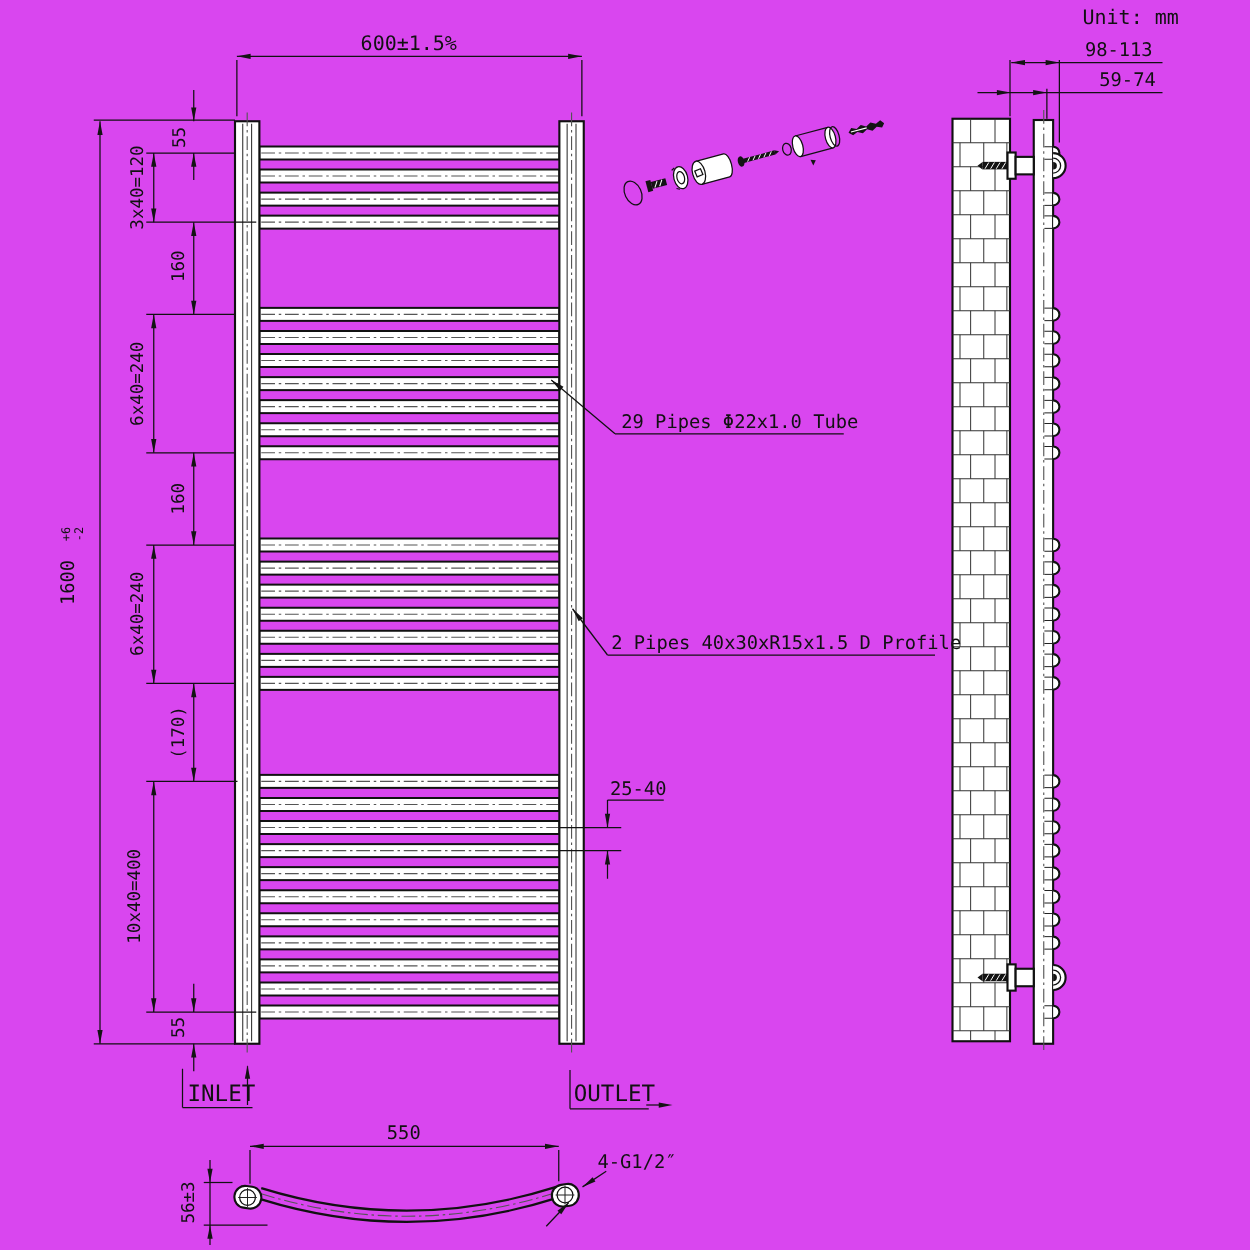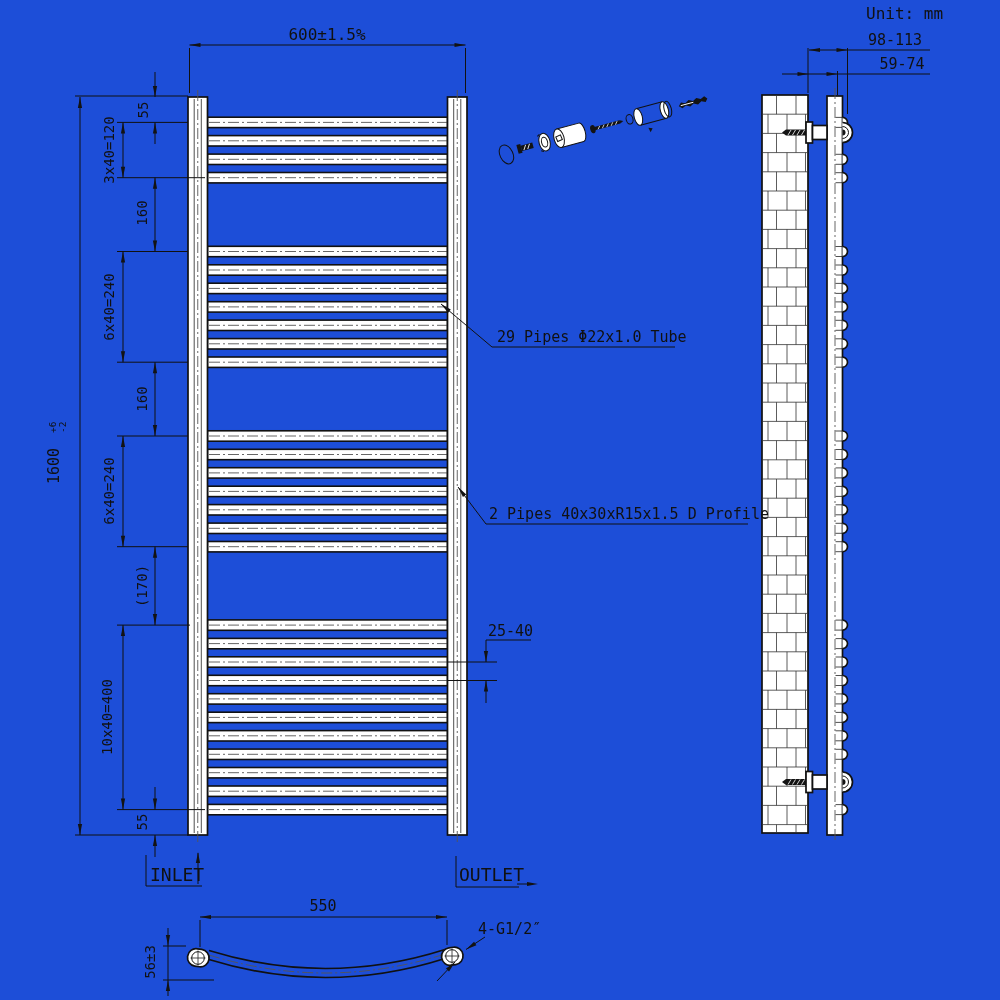--- a/index.html
+++ b/index.html
@@ -1,16 +1,16 @@
 <!DOCTYPE html>
 <html><head>
 <meta charset="utf-8">
 <style>
   html,body{margin:0;padding:0;background:#ffffff;}
-  .page{position:relative;width:1000px;height:1000px;background:#1d4ed8;overflow:hidden;
+  .page{position:relative;width:1000px;height:1000px;background:#d946ef;overflow:hidden;
         font-family:"DejaVu Sans Mono", monospace;}
   svg{position:absolute;left:0;top:0;}
   svg text{fill:#111;font-family:"DejaVu Sans Mono", monospace;}
   .ln   {stroke:#111;stroke-width:1.7;fill:none;}
   .thin {stroke:#111;stroke-width:1;fill:none;}
   .tick {stroke:#222;stroke-width:0.8;fill:none;}
   .cl   {stroke:#555;stroke-width:0.9;fill:none;stroke-dasharray:11 3 2 3;}
   .brick{stroke:#333;stroke-width:0.8;fill:none;}
   .white{fill:#ffffff;}
   .dark {fill:#131313;stroke:none;}

